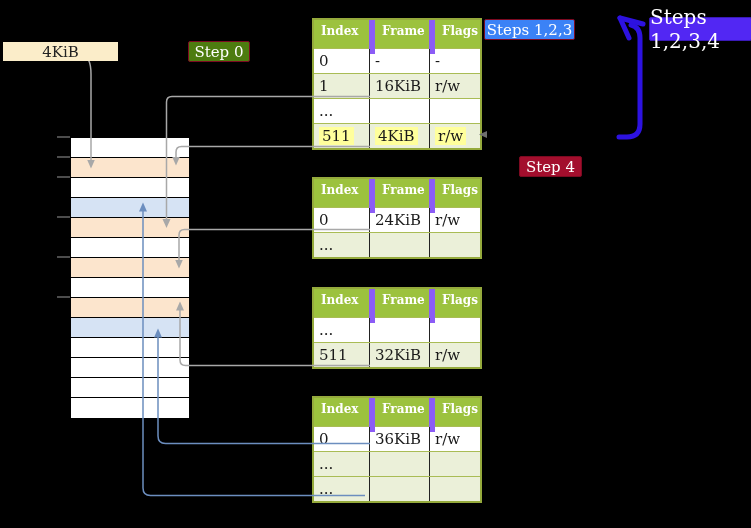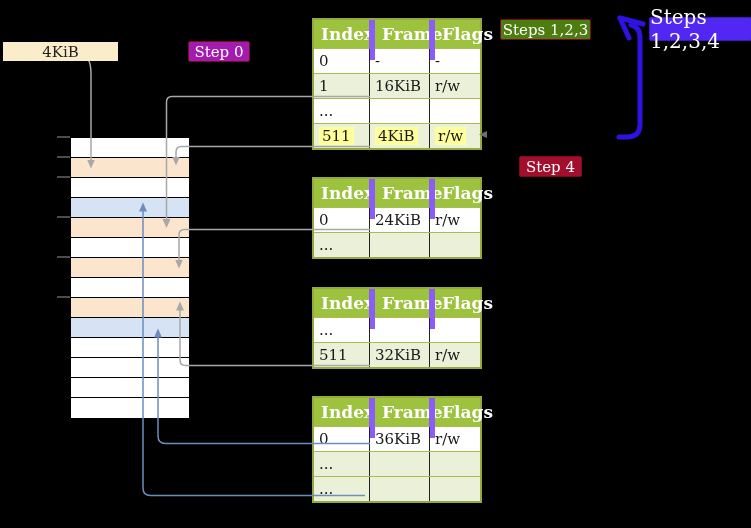--- a/index.html
+++ b/index.html
@@ -3,41 +3,41 @@
 <meta charset="utf-8">
 <style>
   html,body{margin:0;padding:0;background:#000;}
   #canvas{position:relative;width:751px;height:528px;background:#000;overflow:hidden;
           font-family:"DejaVu Serif","Liberation Serif",serif;}
 
   
   .floatbox{position:absolute;display:flex;align-items:center;justify-content:center;z-index:6;}
   #page-size-label{left:3px;top:42px;width:115px;height:19px;background:#fbedc9;color:#222;font-size:15px;}
   .badge{color:#fff;font-size:15px;border-radius:2px;}
-  #badge-step0   {left:188px;top:41px; width:60px; height:19px;background:#a21caf;border:1px solid #7c0a21;}
-  #badge-steps123{left:500px;top:19px; width:89px; height:19px;background:#4d7c0f;border:1px solid #7c0a21;}
+  #badge-step0   {left:188px;top:41px; width:60px; height:19px;background:#4d7c0f;border:1px solid #7c0a21;}
+  #badge-steps123{left:484px;top:19px; width:89px; height:19px;background:#3b82f6;border:1px solid #7c0a21;}
   #badge-steps1234{left:649px;top:17px;width:101px;height:22px;background:#5227f3;border:1px solid #3a1ab8;font-size:20px;}
   #badge-step4   {left:519px;top:156px;width:61px; height:19px;background:#a30e2d;border:1px solid #7c0a21;}
 
   
   #memory-column{position:absolute;left:70px;top:137px;width:120px;height:280px;
                  box-sizing:border-box;border:1px solid #000;z-index:1;}
   .mem-row{height:20px;box-sizing:border-box;border-bottom:1px solid #000;}
   .mem-row:last-child{border-bottom:none;}
   .mem-white {background:#ffffff;}
   .mem-orange{background:#fce5cd;}
   .mem-blue  {background:#d6e3f4;}
 
   
   .ptable{position:absolute;left:312px;width:170px;box-sizing:border-box;
           border:2px solid #95aa3c;z-index:1;background:#fff;}
   #table-1{top:18px;} #table-2{top:177px;} #table-3{top:287px;} #table-4{top:396px;}
   .trow{display:grid;grid-template-columns:55px 60px 1fr;}
   .thead{height:28px;background:#9cc23e;color:#fff;font-weight:bold;}
-  .thead .tcell{padding:4px 0 16px 7px;font-size:17px;}
+  .thead .tcell{padding:4px 0 16px 7px;font-size:12px;}
   .thead .tcell + .tcell{border-left:6px solid #8b5cf6;}
   .tbody-row{height:25px;box-sizing:border-box;border-top:1.5px solid #a9bc55;background:#fff;}
   .tbody-row.shaded{background:#ebf0d9;}
   .tbody-row .tcell{padding:3px 0 0 5px;font-size:15px;color:#1a1a1a;white-space:nowrap;overflow:hidden;}
   .tbody-row .tcell + .tcell{border-left:1.5px solid #222;}
   .hl{background:#ffff9c;padding:0 3px;}
 
   
   #overlay{position:absolute;left:0;top:0;width:751px;height:528px;z-index:5;pointer-events:none;}
 </style>

